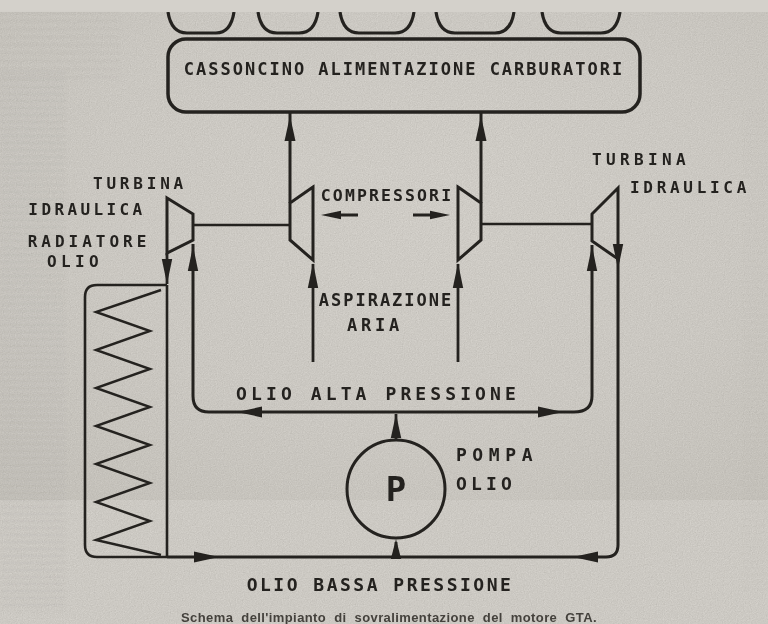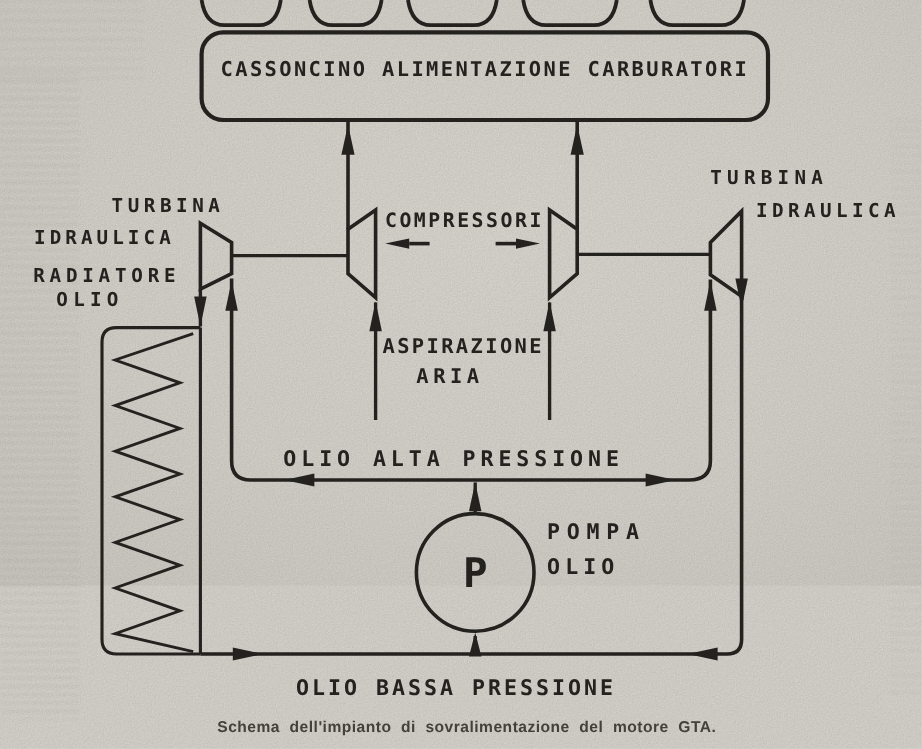--- a/index.html
+++ b/index.html
@@ -9,20 +9,21 @@
   }
   html,body{margin:0;padding:0;}
   body{
     width:768px;height:624px;overflow:hidden;
     font-family:"DejaVu Sans Mono", monospace;
     background:var(--paper);
   }
   .page{
     position:relative;width:768px;height:488px;
     background:radial-gradient(ellipse at 55% 40%, #d7d4ce 0%, #d2cfc9 55%, #c9c6bf 100%);
+    margin-top:12px;
   }
   .bleed{position:absolute;pointer-events:none;filter:blur(1.4px);}
   .bleed-left{
     left:0;top:60px;width:66px;height:540px;opacity:.55;
     background:repeating-linear-gradient(180deg, rgba(70,64,56,.10) 0 2px, rgba(0,0,0,0) 2px 7px);
   }
   .bleed-right{
     right:0;top:100px;width:26px;height:480px;opacity:.35;
     background:repeating-linear-gradient(180deg, rgba(70,64,56,.09) 0 2px, rgba(0,0,0,0) 2px 7px);
   }

